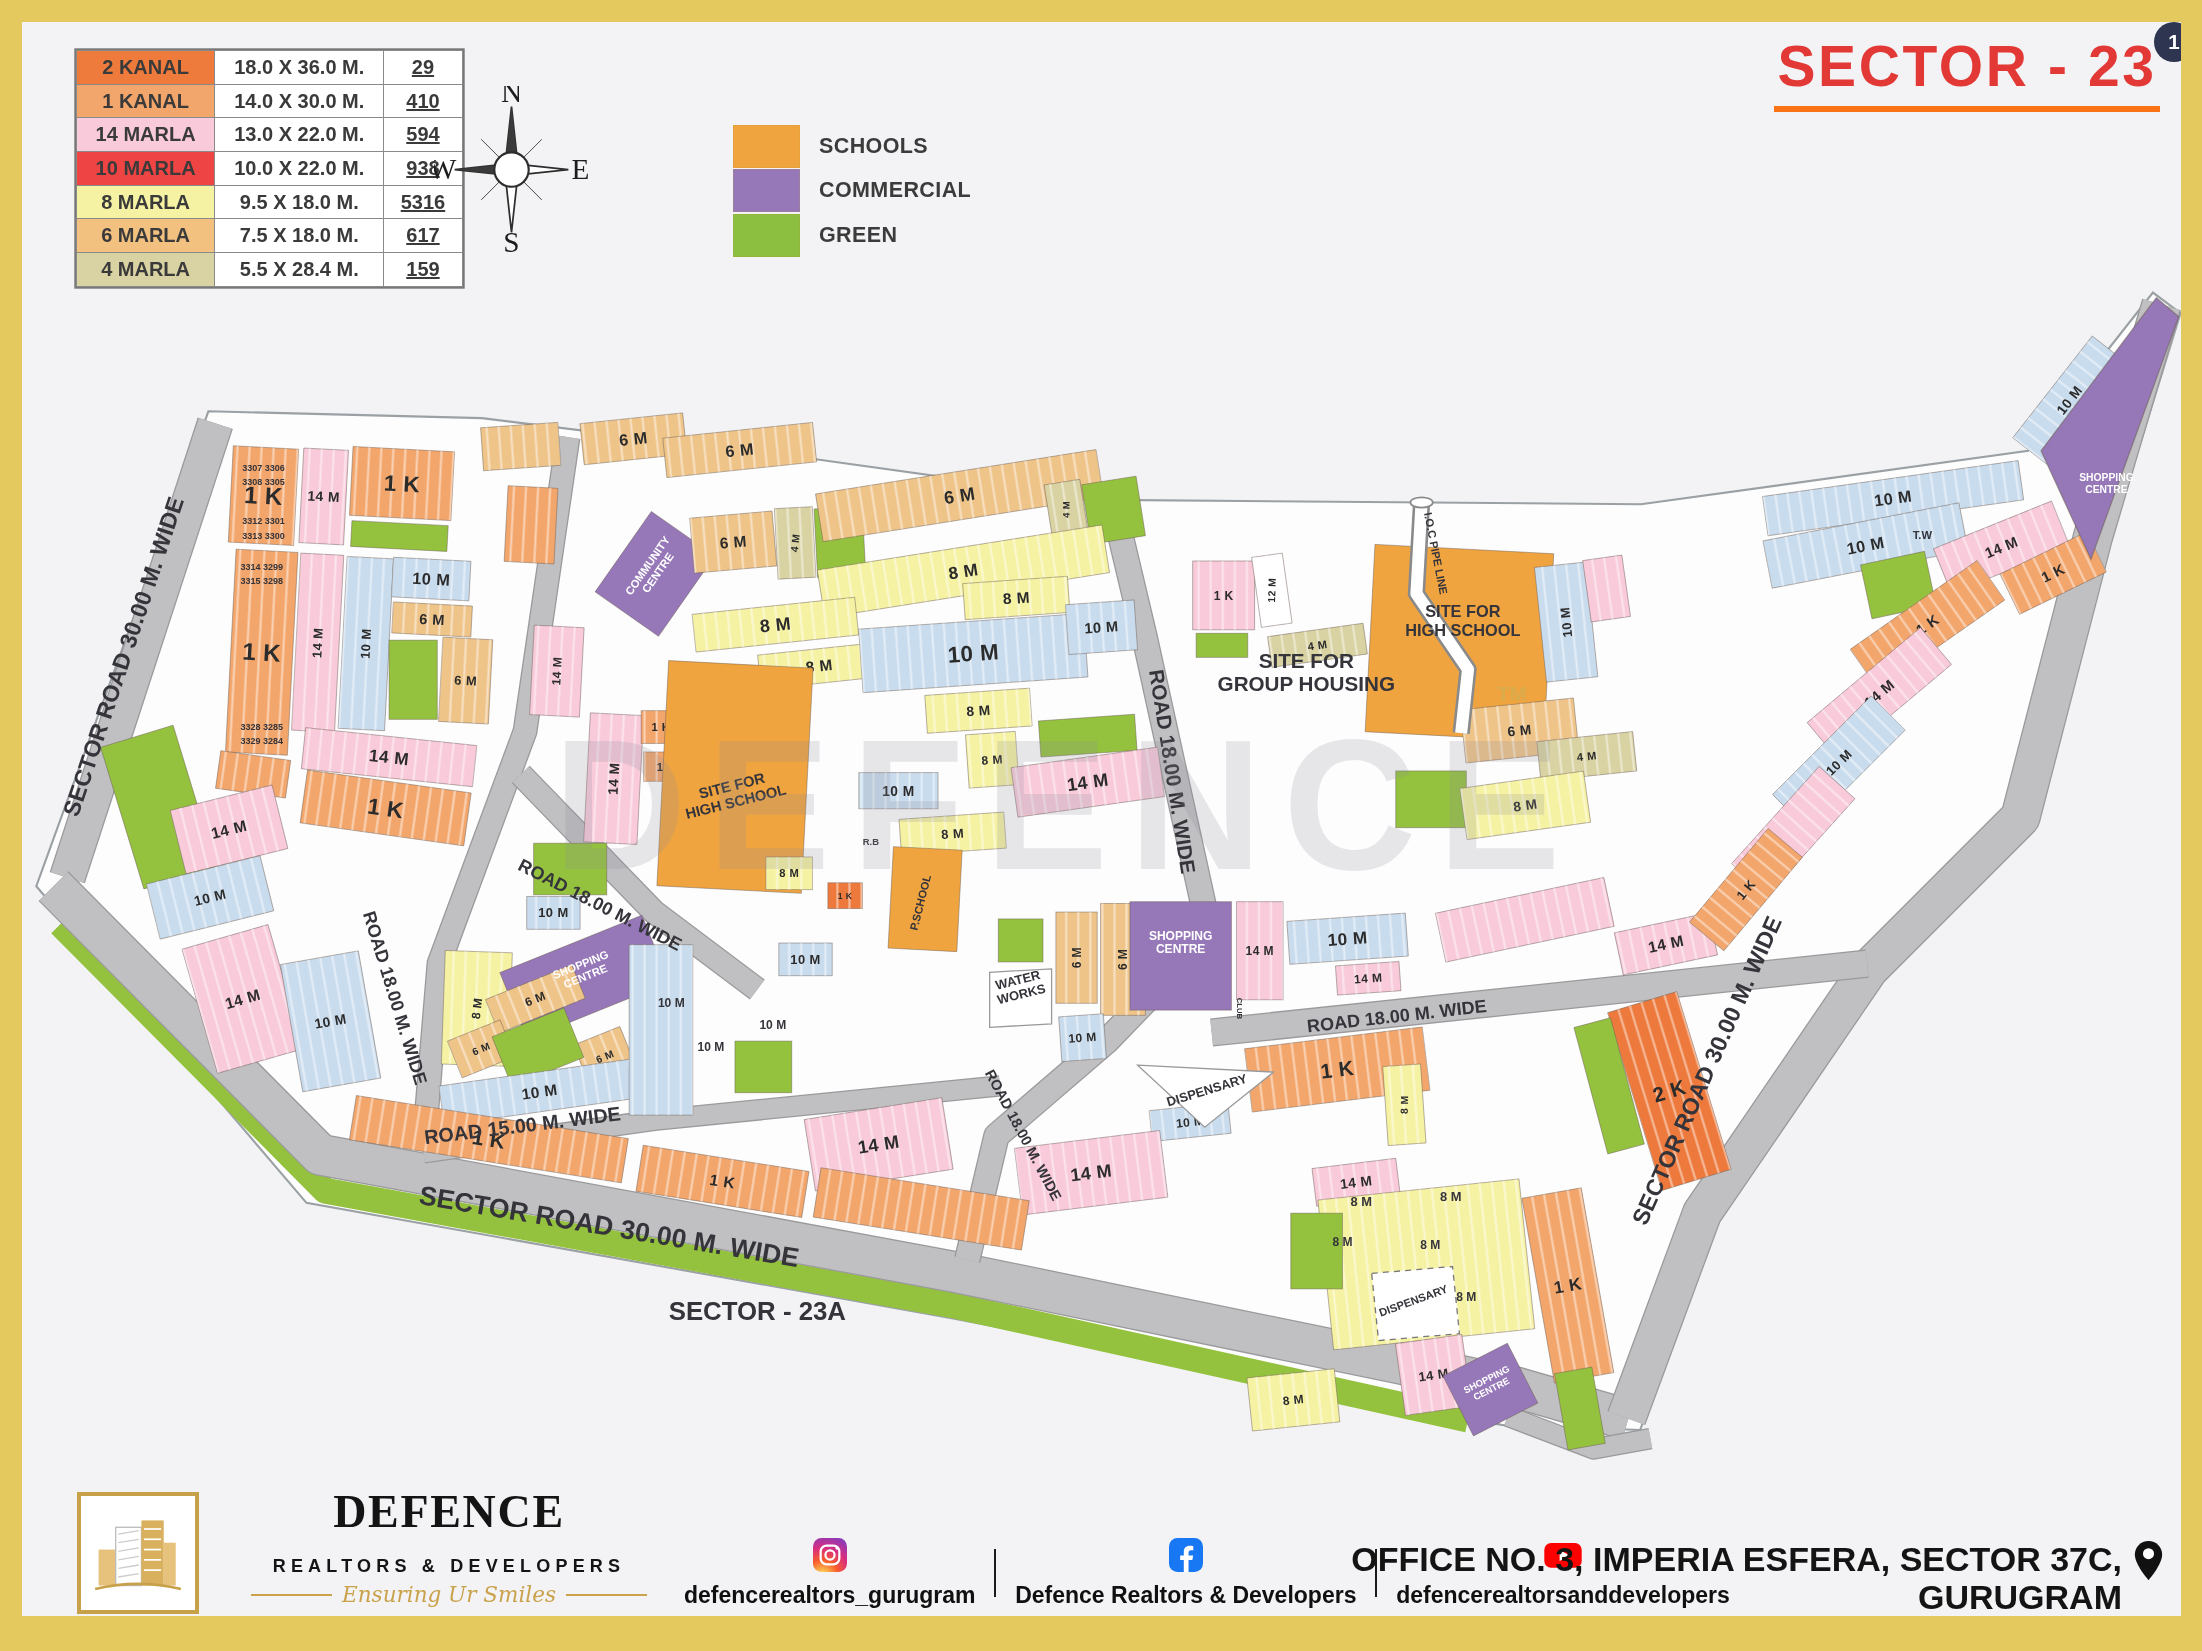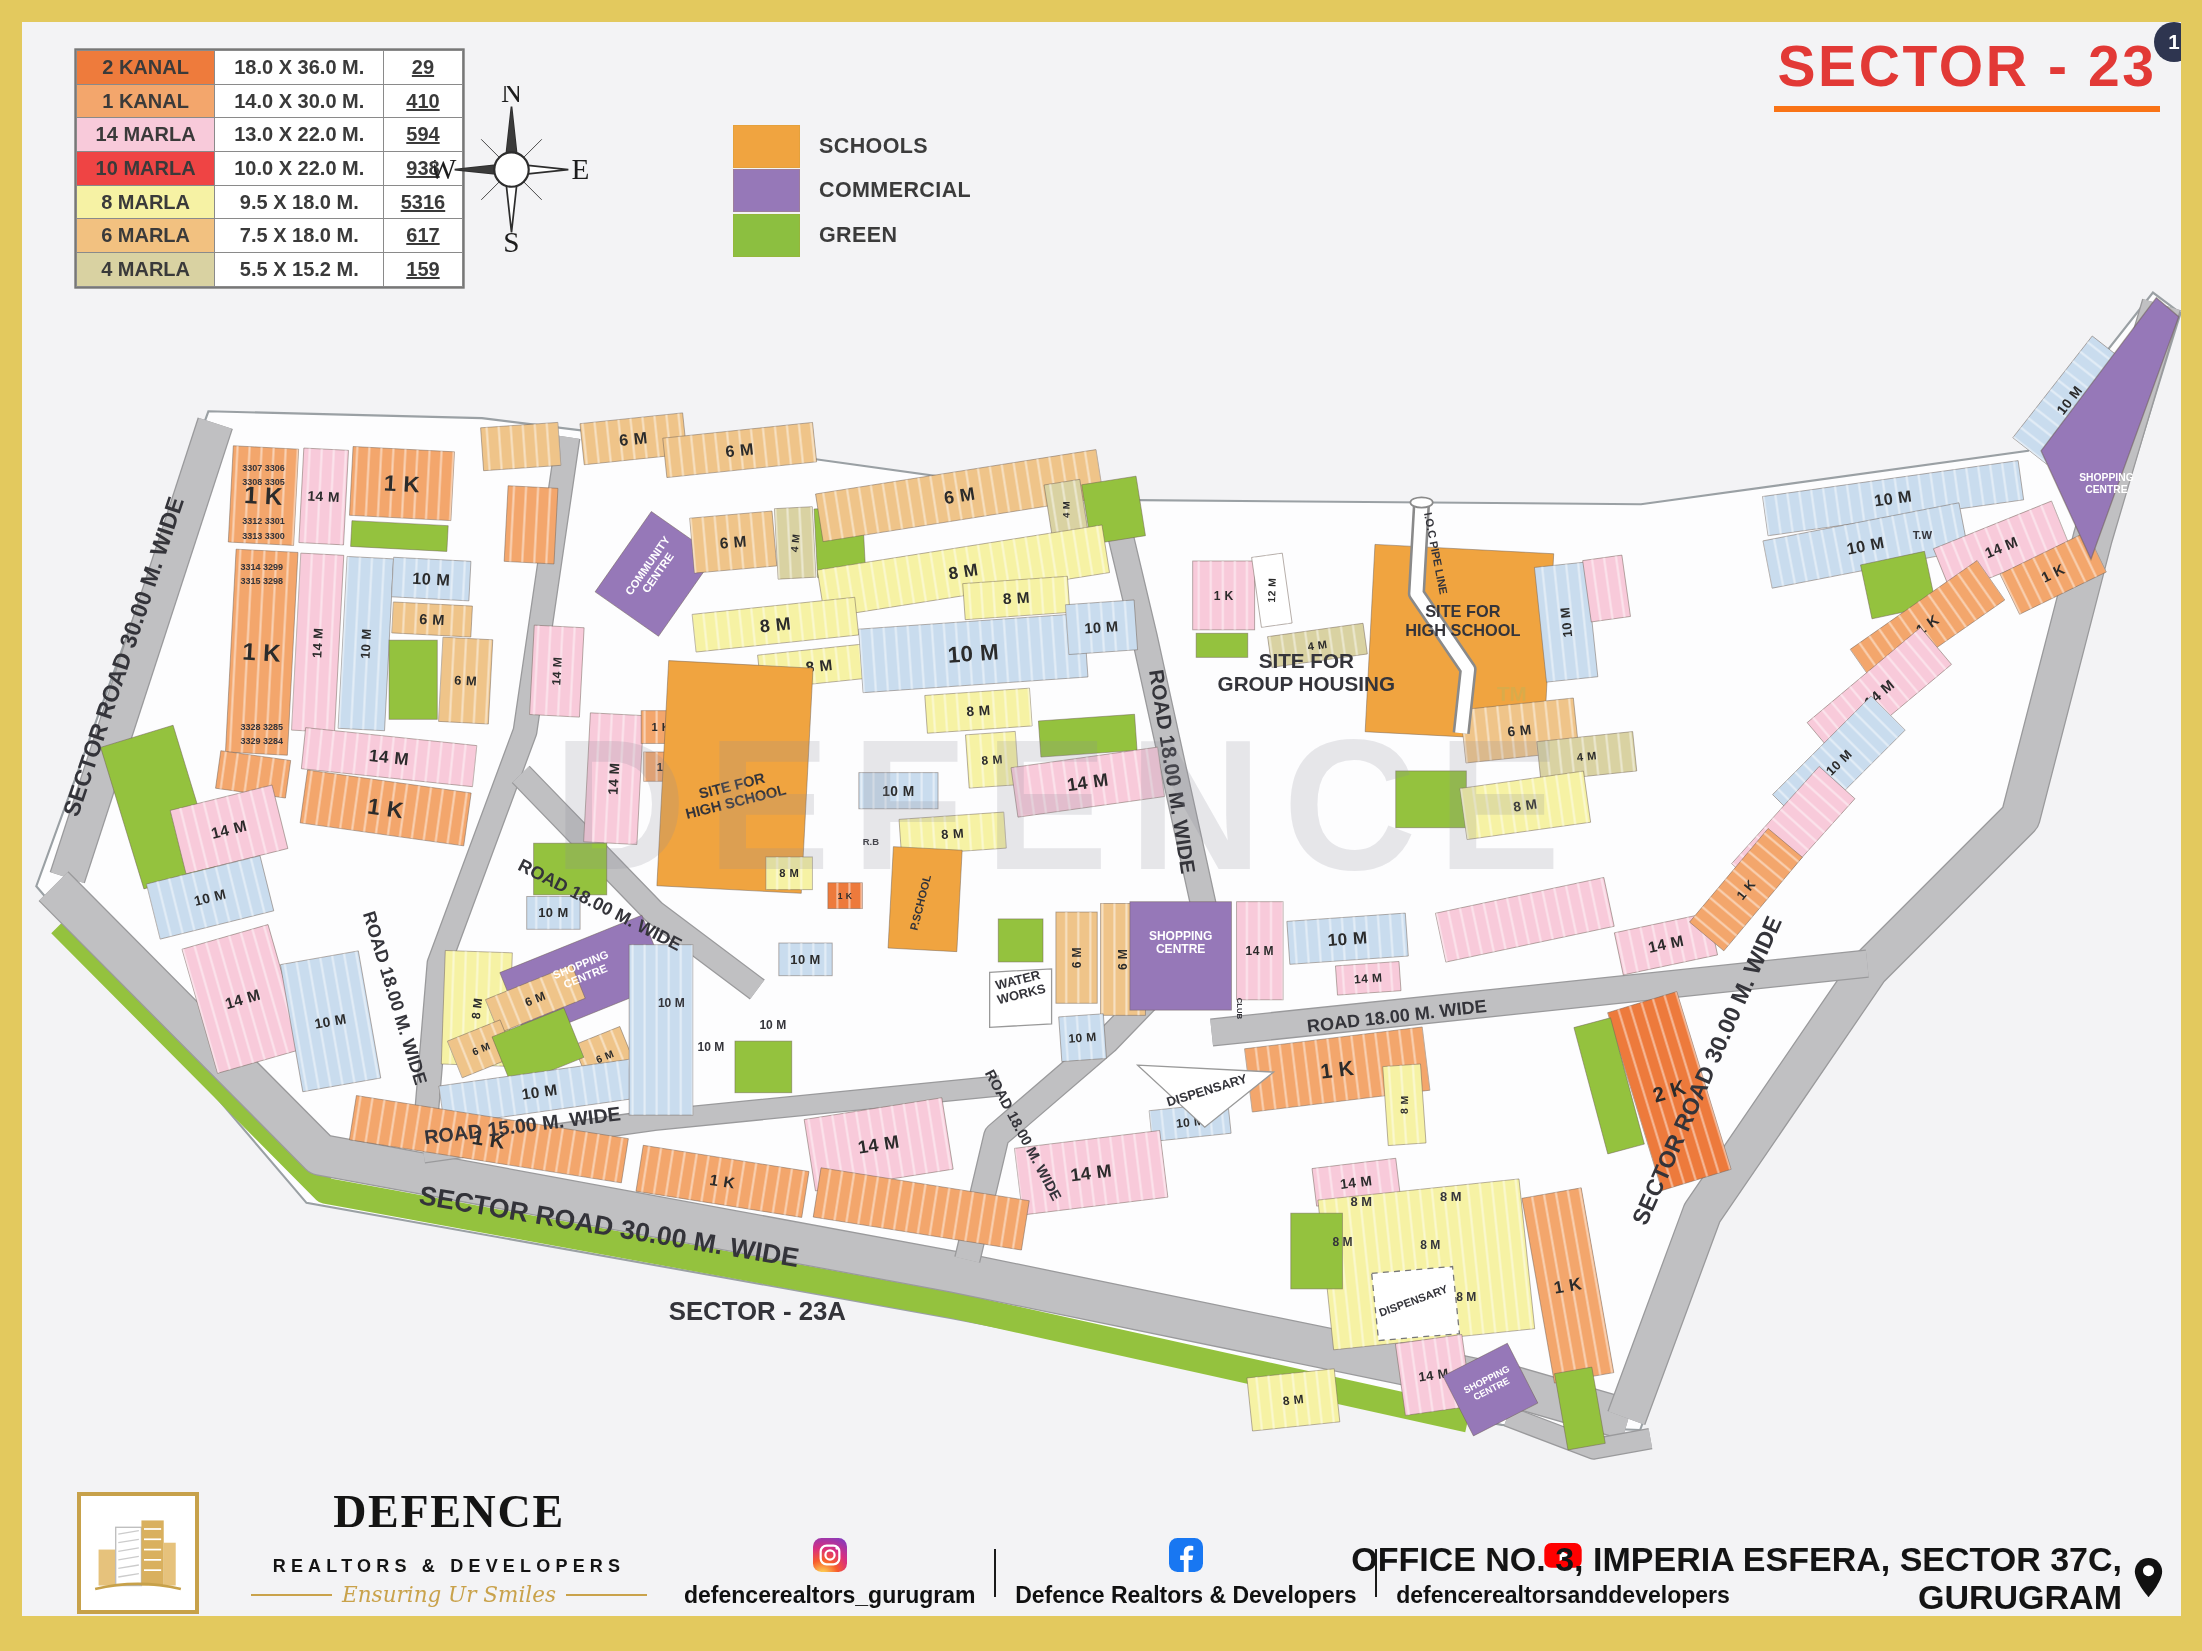--- a/index.html
+++ b/index.html
@@ -36,21 +36,21 @@
   #brand-name{font-family:"Liberation Serif",serif;font-size:46px;font-weight:700;color:#141414;letter-spacing:1.7px;line-height:1.05;}
   #brand-sub{font-size:18px;font-weight:700;color:#141414;letter-spacing:5.2px;margin-top:20px;}
   #brand-tag{font-family:"DejaVu Serif",serif;font-style:italic;font-size:21.5px;color:#c9a24b;
       margin-top:5.2px;display:flex;align-items:center;gap:10.3px;justify-content:center;}
   #brand-tag::before,#brand-tag::after{content:"";flex:1;height:1.7px;background:#c9a24b;}
   #social{position:absolute;left:684px;bottom:6.9px;display:flex;align-items:center;gap:19px;}
   .soc-item{display:flex;align-items:center;gap:10.3px;flex-direction:column;}
   .soc-handle{font-size:23px;font-weight:600;color:#101010;}
   .soc-div{width:1.7px;height:48px;background:#1a1a1a;}
   #contact{position:absolute;right:40px;bottom:0px;text-align:right;color:#141414;}
-  .c-row{display:flex;align-items:center;justify-content:flex-end;gap:12px;}
+  .c-row{display:flex;justify-content:flex-end;gap:12px;}
   #addr1{font-size:34px;font-weight:600;line-height:1.12;}
   #addr2{font-size:34px;font-weight:600;line-height:1.12;}
   #phone{font-size:40px;font-weight:600;margin-top:8.6px;letter-spacing:0.9px;}
 </style>
 </head>
 <body>
 
 <div id="page">
 
   <svg id="mapsvg" width="2203" height="1652" viewBox="0 0 2560 1920">
@@ -669,21 +669,21 @@
           <td class="tdim">9.5 X 18.0 M.</td>
           <td class="tcnt">5316</td>
         </tr>
         <tr>
           <td class="tname" style="background: rgb(242, 193, 128);">6 MARLA</td>
           <td class="tdim">7.5 X 18.0 M.</td>
           <td class="tcnt">617</td>
         </tr>
         <tr>
           <td class="tname" style="background: rgb(217, 210, 162);">4 MARLA</td>
-          <td class="tdim">5.5 X 15.2 M.</td>
+          <td class="tdim">5.5 X 28.4 M.</td>
           <td class="tcnt">159</td>
         </tr>
       </tbody>
     </table>
 
   <svg id="compass" width="155" height="168" viewBox="0 0 180 195">
     <g stroke="#555" stroke-width="1" fill="#9a9a9a">
       <polygon points="90,97 55,62 73,80"></polygon>
         <polygon points="90,97 125,62 107,80"></polygon>
       <polygon points="90,97 55,132 73,114"></polygon>

